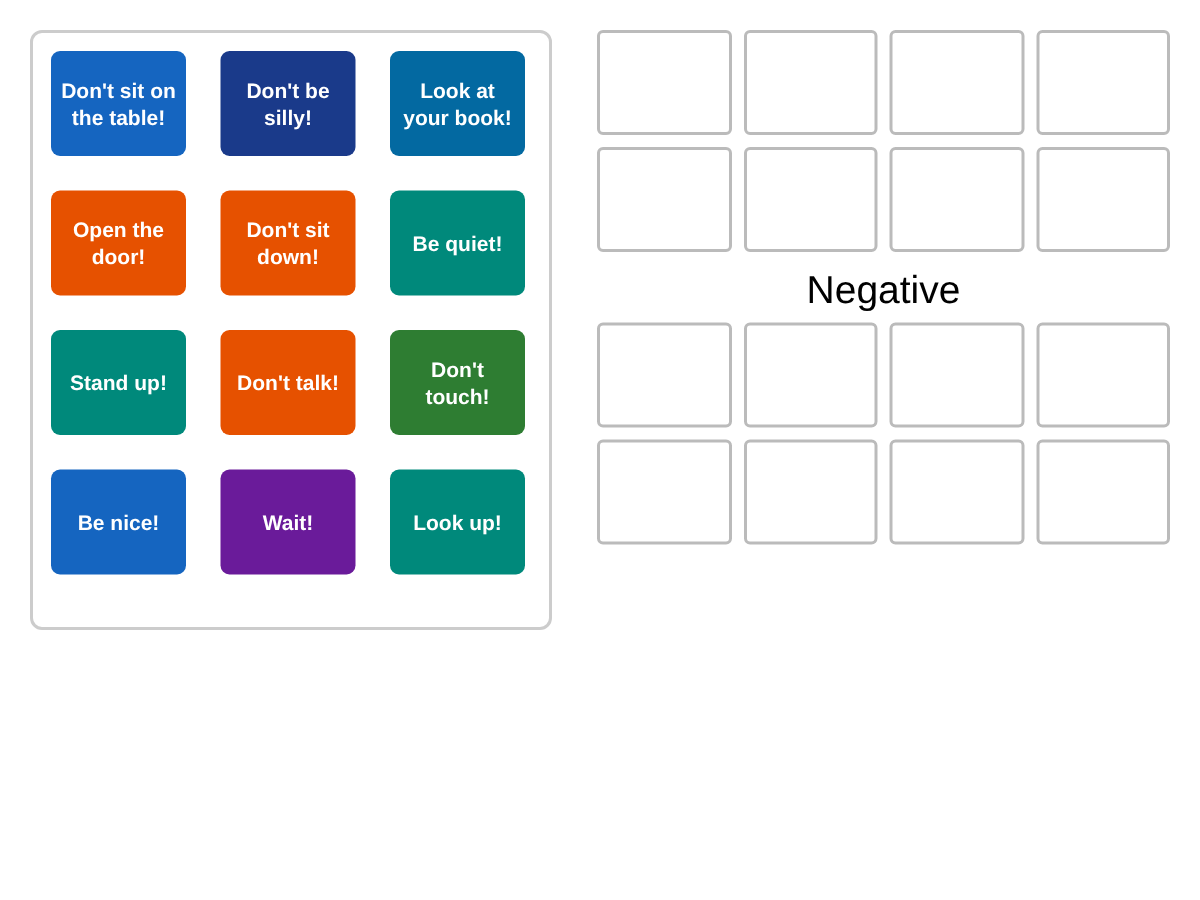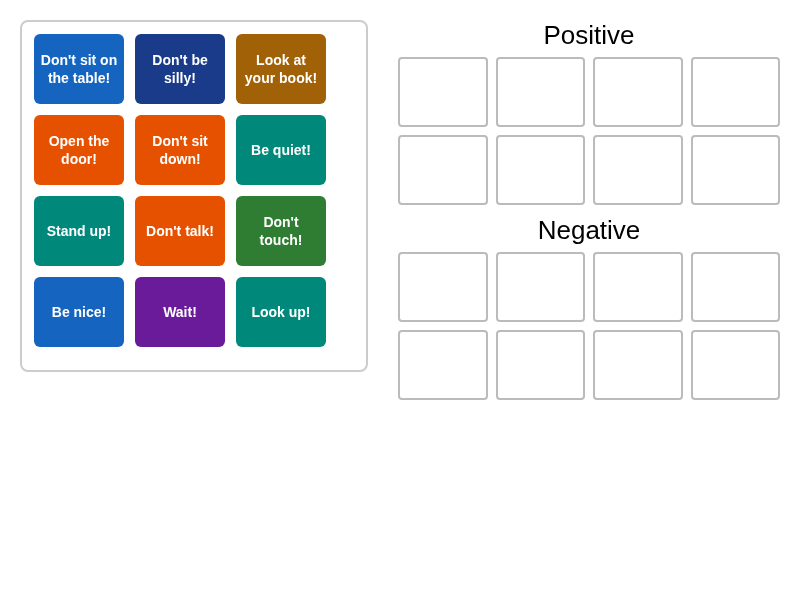--- a/index.html
+++ b/index.html
@@ -15,21 +15,21 @@
     }
 
     
     #left-panel {
       border: 2px solid #ccc;
       border-radius: 8px;
       padding: 12px;
       display: grid;
       grid-template-columns: repeat(3, 90px);
       grid-template-rows: repeat(5, auto);
-      gap: 11px;
+      gap: 23px;
       width: 348px;
       flex-shrink: 0;
     }
 
     .card {
       border-radius: 6px;
       display: flex;
       align-items: center;
       justify-content: center;
       text-align: center;
@@ -39,21 +39,21 @@
       color: #fff;
       cursor: pointer;
       min-height: 70px;
       line-height: 1.3;
     }
 
     
     .blue    { background: #1565C0; }
     .darkblue { background: #1a3a8a; }
     .teal    { background: #00897B; }
-    .red     { background: #a16207; }
+    .red     { background: #0369a1; }
     .green   { background: #2E7D32; }
     .orange  { background: #E65100; }
     .purple  { background: #6A1B9A; text-align: center; }
 
     
     #right-panel {
       flex: 1;
       display: flex;
       flex-direction: column;
       gap: 10px;
@@ -93,21 +93,20 @@
     <div class="card orange">Don't talk!</div>
     <div class="card green">Don't touch!</div>
     <div class="card blue">Be nice!</div>
     <div class="card purple">Wait!</div>
     <div class="card teal">Look up!</div>
   </div>
 
 <div id="right-panel">
 
   <div>
-    <div class="section-title">Positive</div>
     <div class="drop-grid">
       <div class="drop-cell"></div>
       <div class="drop-cell"></div>
       <div class="drop-cell"></div>
       <div class="drop-cell"></div>
       <div class="drop-cell"></div>
       <div class="drop-cell"></div>
       <div class="drop-cell"></div>
       <div class="drop-cell"></div>
     </div>

